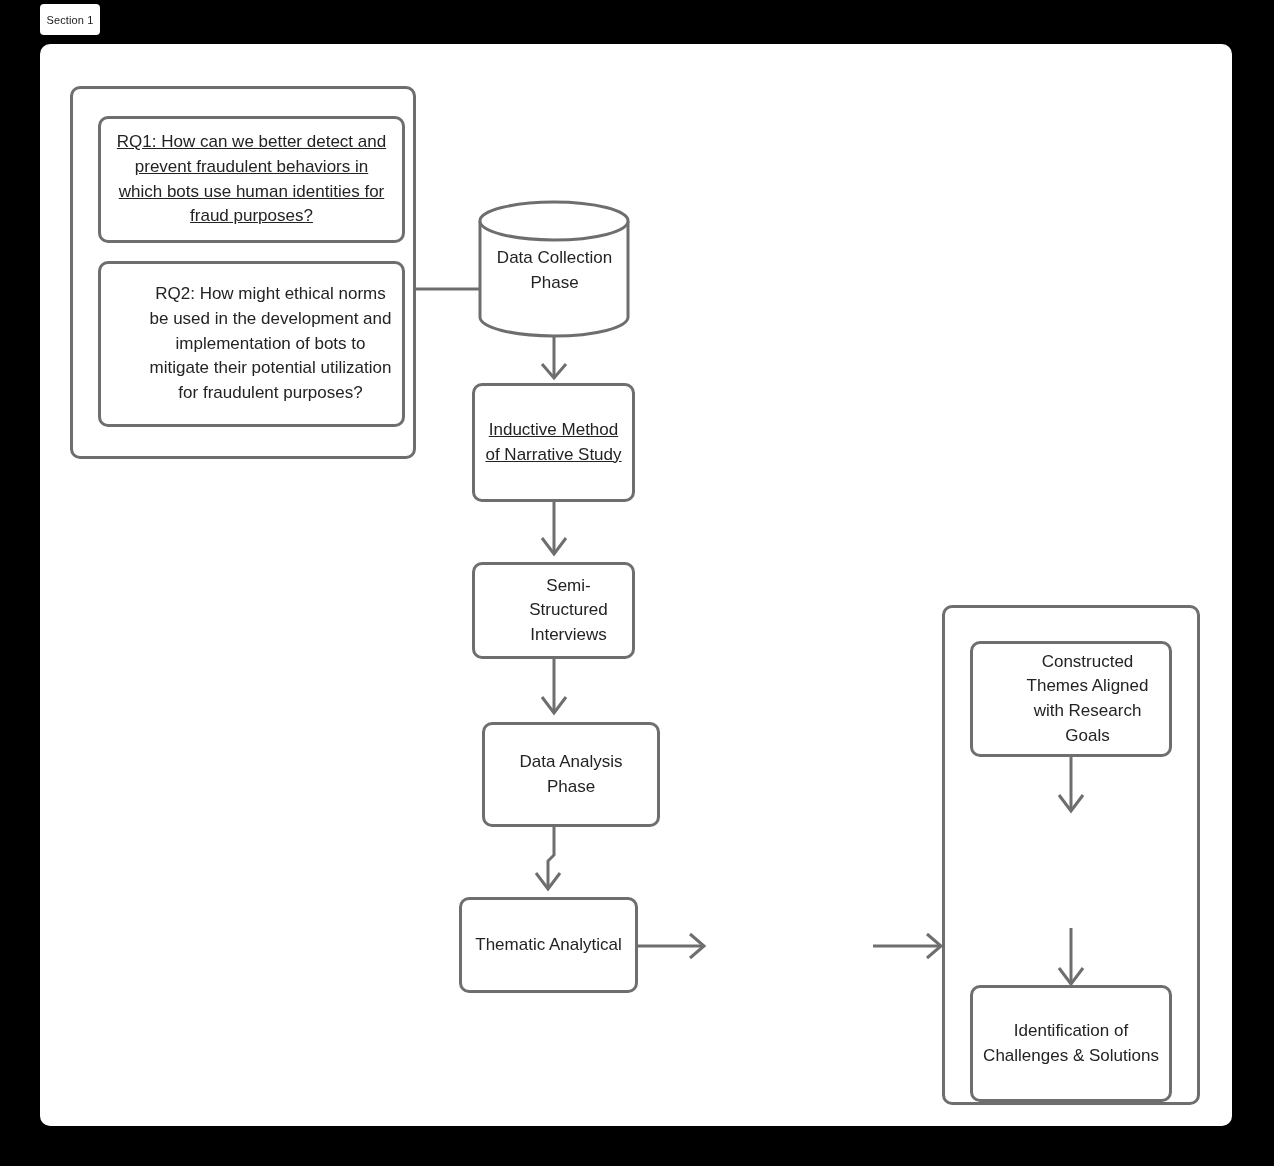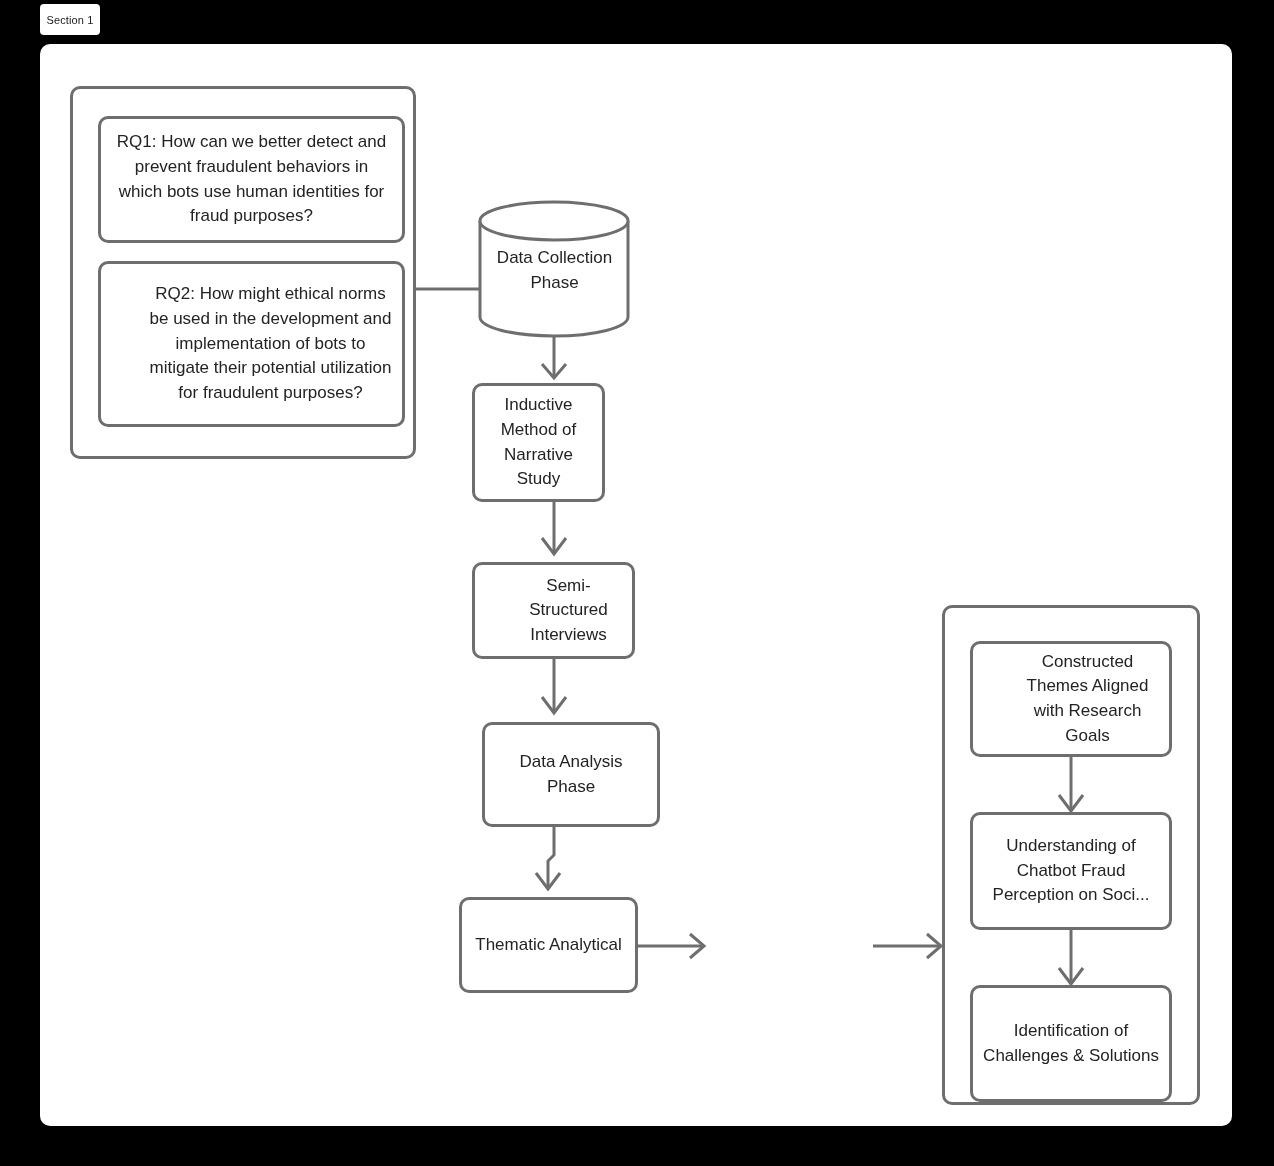--- a/index.html
+++ b/index.html
@@ -98,21 +98,21 @@
 </style>
 </head>
 <body>
 
 <div id="section-tab">Section 1</div>
 
 <div id="canvas">
 
   <div class="group" style="left:30px; top:42px; width:346px; height:373px;"></div>
 
-  <div class="node" style="left:58px; top:72px; width:307px; height:127px;">RQ1: How can we better detect and prevent fraudulent behaviors in which bots use human identities for fraud purposes?</div>
+  <div class="node" style="left:58px; top:72px; width:307px; height:127px;text-decoration:underline;">RQ1: How can we better detect and prevent fraudulent behaviors in which bots use human identities for fraud purposes?</div>
 
   <div class="node" style="left:58px; top:217px; width:307px; height:166px;padding-left:48px;">RQ2: How might ethical norms be used in the development and implementation of bots to mitigate their potential utilization for fraudulent purposes?</div>
 
   <svg class="edge" style="left:372px; top:205px; width:110px; height:80px;" viewBox="0 0 110 80">
     <line x1="2" y1="40" x2="92" y2="40"></line>
     <polyline points="80,28 94,40 80,52"></polyline>
   </svg>
 
   <div class="cyl" style="left:437px; top:155px; width:155px; height:140px;">
     <svg width="155" height="140" viewBox="0 0 155 140">
@@ -120,21 +120,21 @@
       <ellipse cx="77" cy="22" rx="74" ry="19" fill="#ffffff" stroke="#6e6e6e" stroke-width="3"></ellipse>
     </svg>
     <div class="cyl-label">Data Collection Phase</div>
   </div>
 
   <svg class="edge" style="left:494px; top:292px; width:40px; height:50px;" viewBox="0 0 40 50">
     <line x1="20" y1="0" x2="20" y2="40"></line>
     <polyline points="8,28 20,42 32,28"></polyline>
   </svg>
 
-  <div class="node" style="left:432px; top:339px; width:133px; height:119px;">Inductive Method of Narrative Study</div>
+  <div class="node" style="left:432px; top:339px; width:163px; height:119px;text-decoration:underline;">Inductive Method of Narrative Study</div>
 
   <svg class="edge" style="left:494px; top:456px; width:40px; height:60px;" viewBox="0 0 40 60">
     <line x1="20" y1="0" x2="20" y2="52"></line>
     <polyline points="8,38 20,54 32,38"></polyline>
   </svg>
 
   <div class="node" style="left:432px; top:518px; width:163px; height:97px;padding-left:40px;">Semi-Structured Interviews</div>
 
   <svg class="edge" style="left:494px; top:613px; width:40px; height:62px;" viewBox="0 0 40 62">
     <line x1="20" y1="0" x2="20" y2="54"></line>
@@ -163,21 +163,20 @@
 
   <div class="group" style="left:902px; top:561px; width:258px; height:500px;"></div>
 
   <div class="node" style="left:930px; top:597px; width:202px; height:116px;padding-left:43px;">Constructed Themes Aligned with Research Goals</div>
 
   <svg class="edge" style="left:1011px; top:711px; width:40px; height:62px;" viewBox="0 0 40 62">
     <line x1="20" y1="0" x2="20" y2="54"></line>
     <polyline points="8,40 20,56 32,40"></polyline>
   </svg>
 
-  <div class="node" style="left:930px; top:768px; width:202px; height:118px;">Understanding of Chatbot Fraud Perception on Soci...</div>
 
   <svg class="edge" style="left:1011px; top:884px; width:40px; height:62px;" viewBox="0 0 40 62">
     <line x1="20" y1="0" x2="20" y2="54"></line>
     <polyline points="8,40 20,56 32,40"></polyline>
   </svg>
 
   <div class="node" style="left:930px; top:941px; width:202px; height:117px;">Identification of Challenges &amp; Solutions</div>
 
 </div>
 

